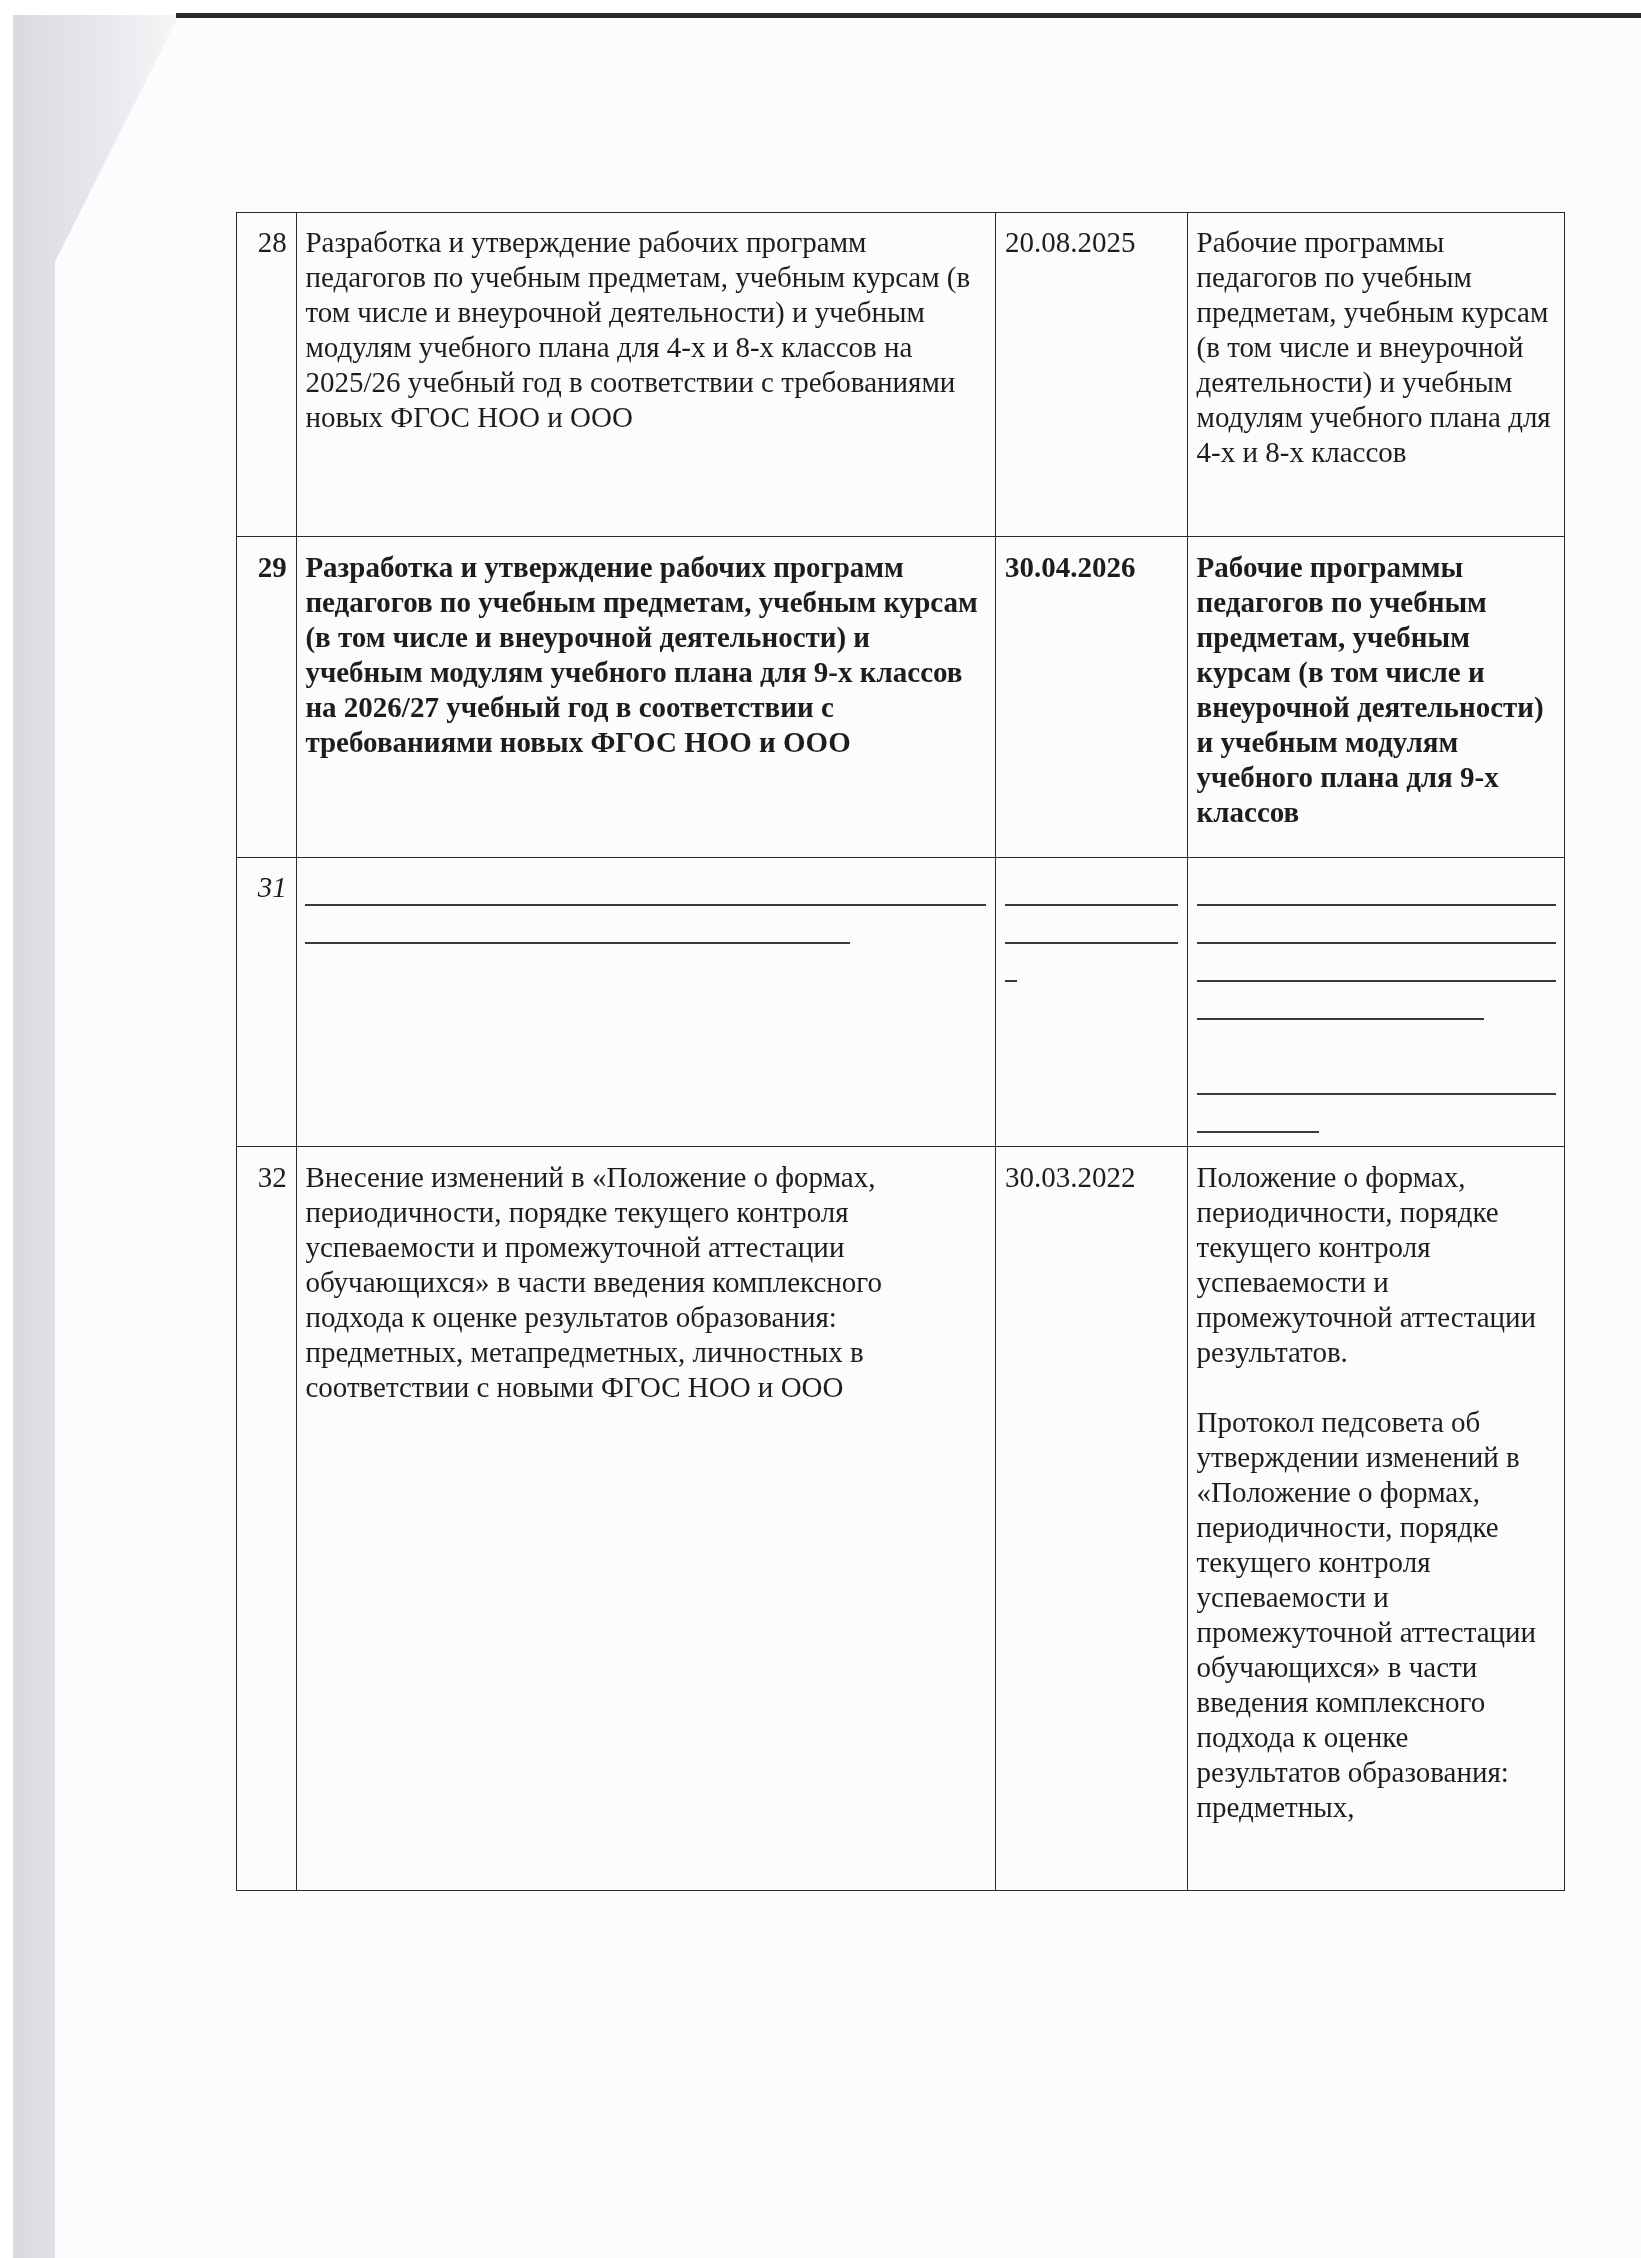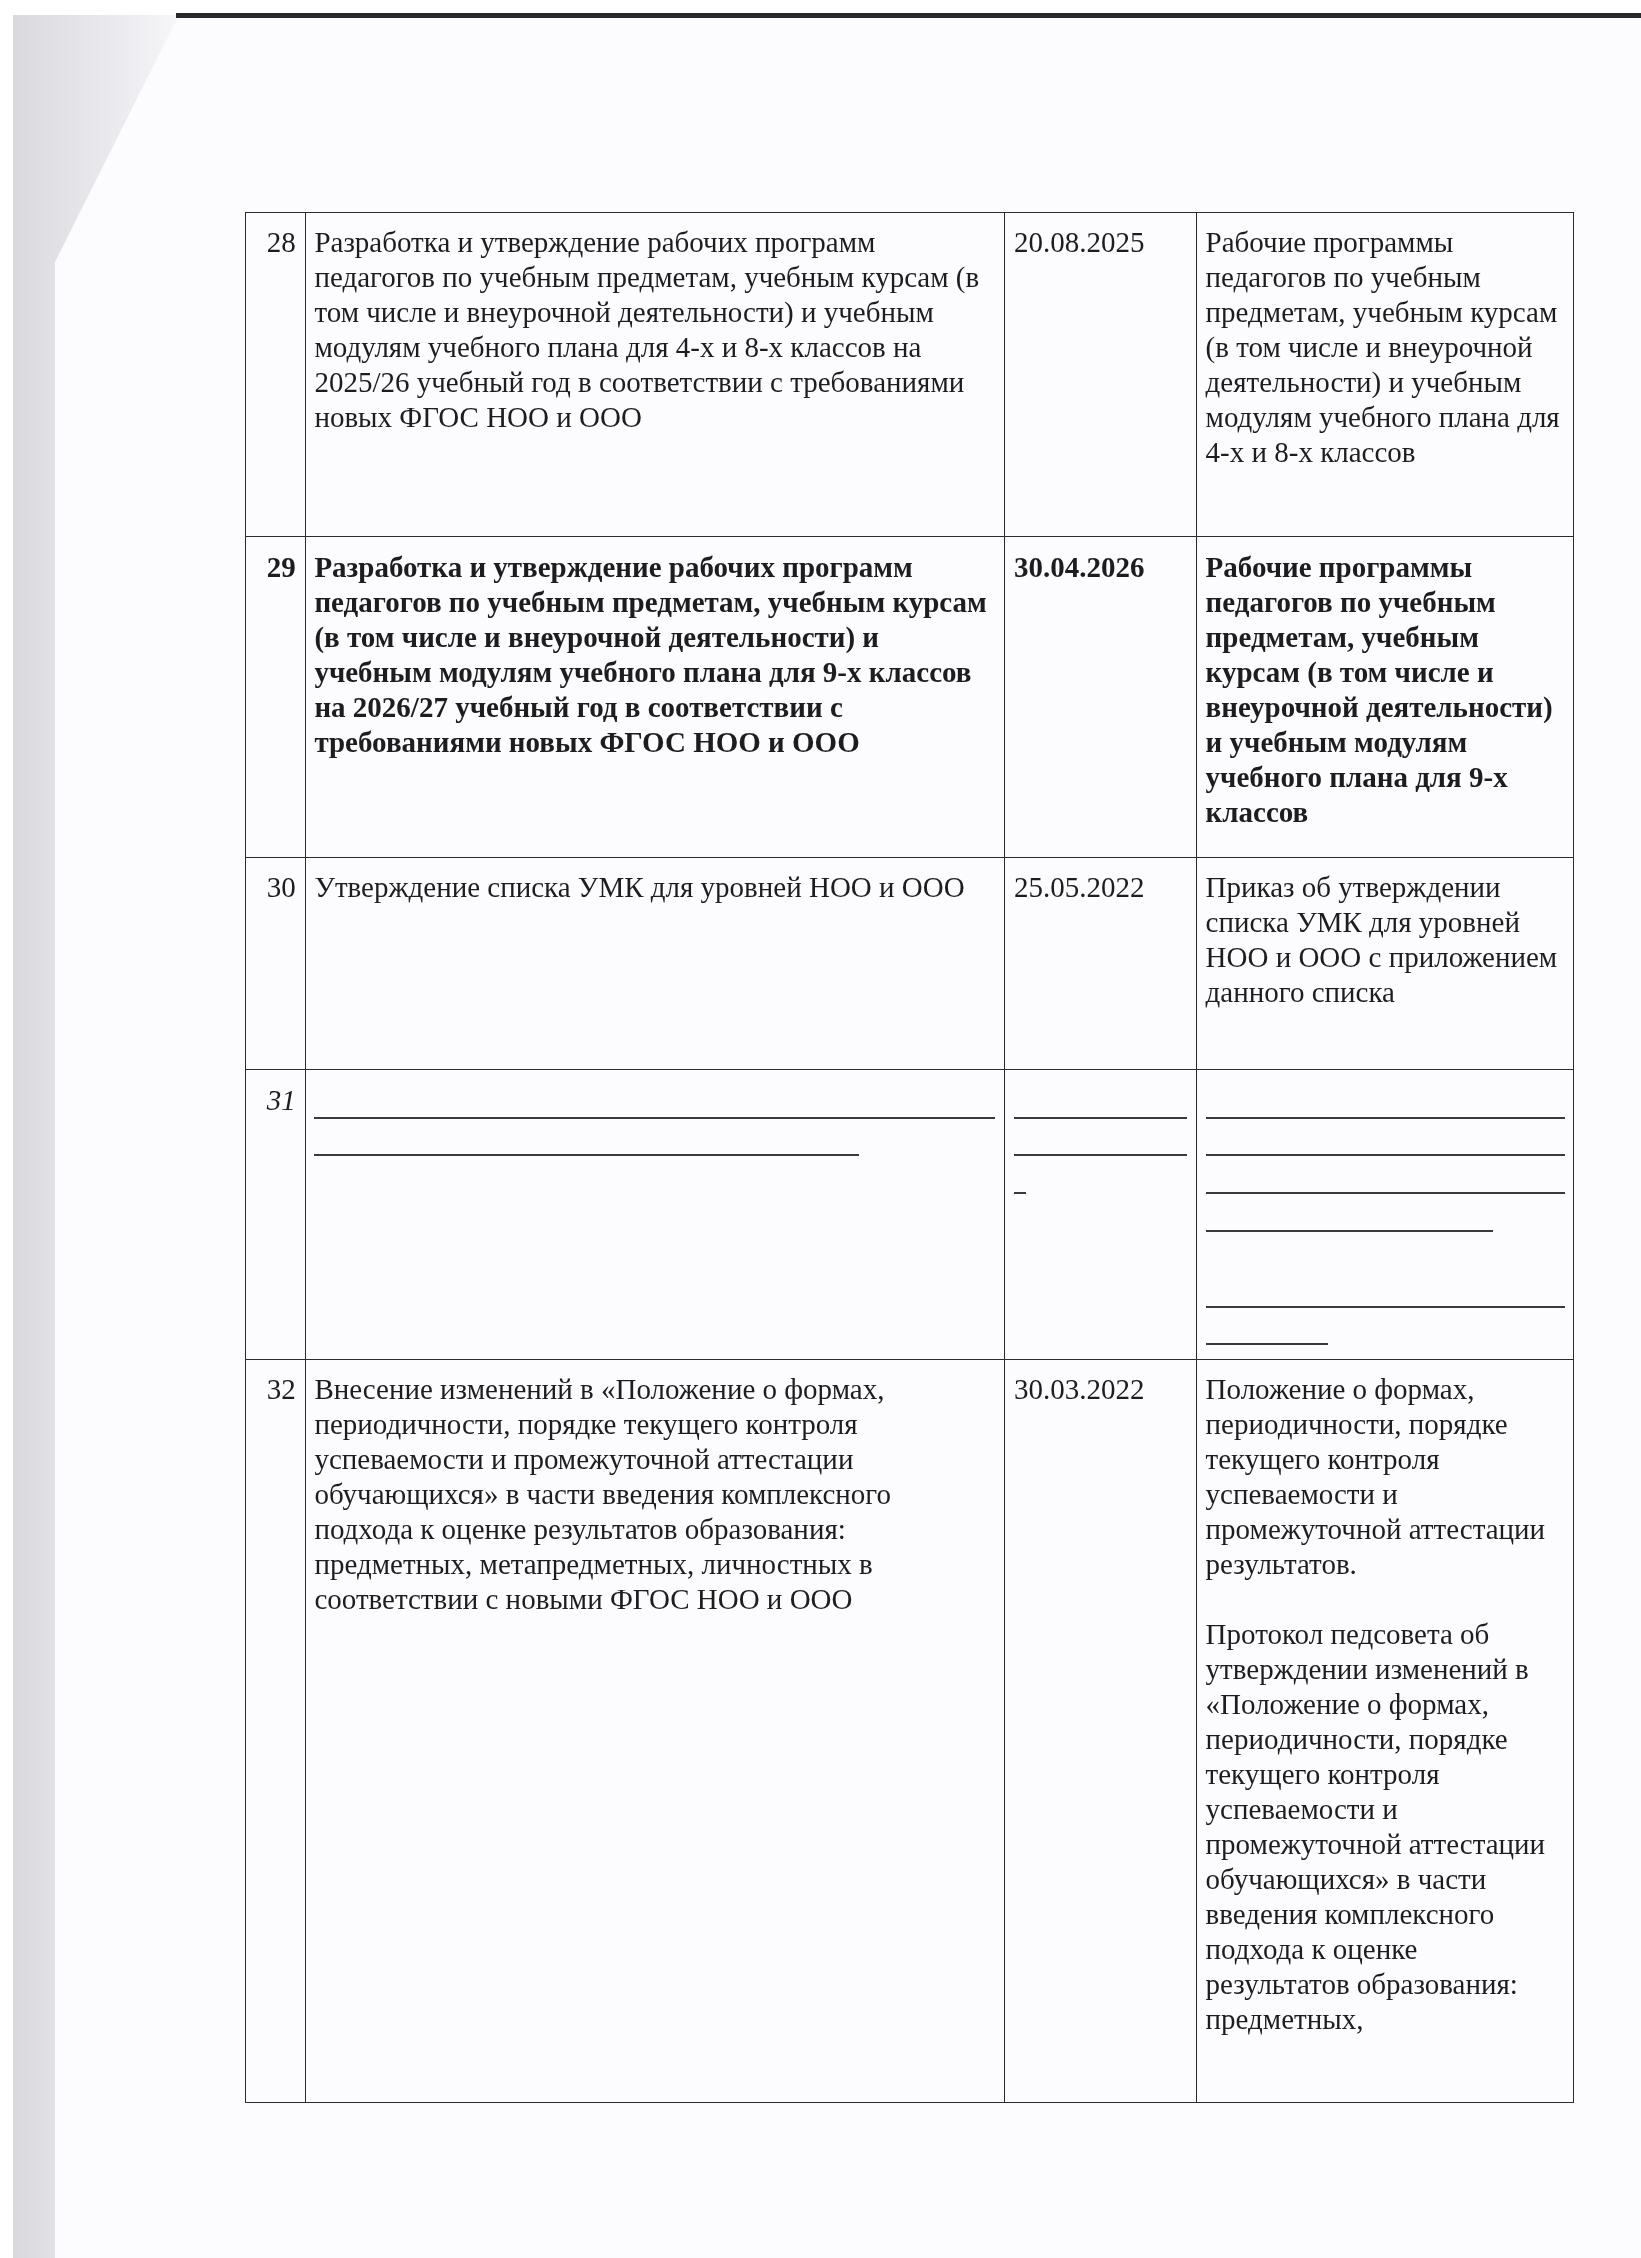--- a/index.html
+++ b/index.html
@@ -37,21 +37,21 @@
     }
     .top-edge {
       position: absolute;
       left: 176px; top: 13.2px;
       width: 1465px; height: 5.3px;
       background: #2a2a2e;
     }
 
     table.doc-table {
       position: absolute;
-      left: 245px;
+      left: 236px;
       top: 212px;
       width: 1325px;
       border-collapse: collapse;
       table-layout: fixed;
       font-size: 29px;
       line-height: 35px;
     }
     table.doc-table td {
       border: 1.8px solid #2b2b2e;
       vertical-align: top;
@@ -94,26 +94,20 @@
       <td class="col-action">Разработка и утверждение рабочих программ педагогов по учебным предметам, учебным курсам (в том числе и внеурочной деятельности) и учебным модулям учебного плана для 4-х и 8-х классов на 2025/26 учебный год в соответствии с требованиями новых ФГОС НОО и ООО</td>
       <td class="col-date">20.08.2025</td>
       <td class="col-result">Рабочие программы педагогов по учебным предметам, учебным курсам (в том числе и внеурочной деятельности) и учебным модулям учебного плана для 4-х и 8-х классов</td>
     </tr>
     <tr class="r29">
       <td class="col-num">29</td>
       <td class="col-action">Разработка и утверждение рабочих программ педагогов по учебным предметам, учебным курсам (в том числе и внеурочной деятельности) и учебным модулям учебного плана для 9-х классов на 2026/27 учебный год в соответствии с требованиями новых ФГОС НОО и ООО</td>
       <td class="col-date">30.04.2026</td>
       <td class="col-result">Рабочие программы педагогов по учебным предметам, учебным курсам (в том числе и внеурочной деятельности) и учебным модулям учебного плана для 9-х классов</td>
     </tr>
-    <tr class="r30">
-      <td class="col-num">30</td>
-      <td class="col-action">Утверждение списка УМК для уровней НОО и ООО</td>
-      <td class="col-date">25.05.2022</td>
-      <td class="col-result">Приказ об утверждении списка УМК для уровней НОО и ООО с приложением данного списка</td>
-    </tr>
     <tr class="r31">
       <td class="col-num">31</td>
       <td class="col-action">
         <span class="blank-line"></span>
         <span class="blank-line short"></span>
       </td>
       <td class="col-date">
         <span class="blank-line"></span>
         <span class="blank-line"></span>
         <span class="blank-line tiny"></span>

